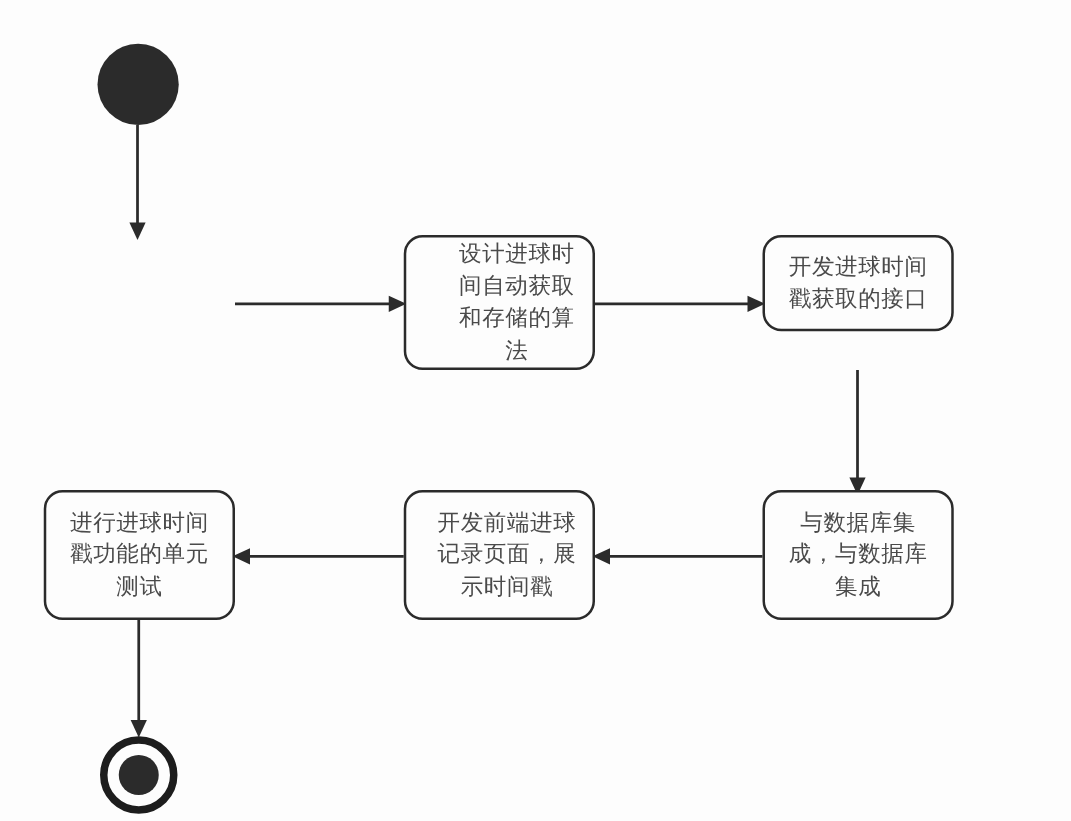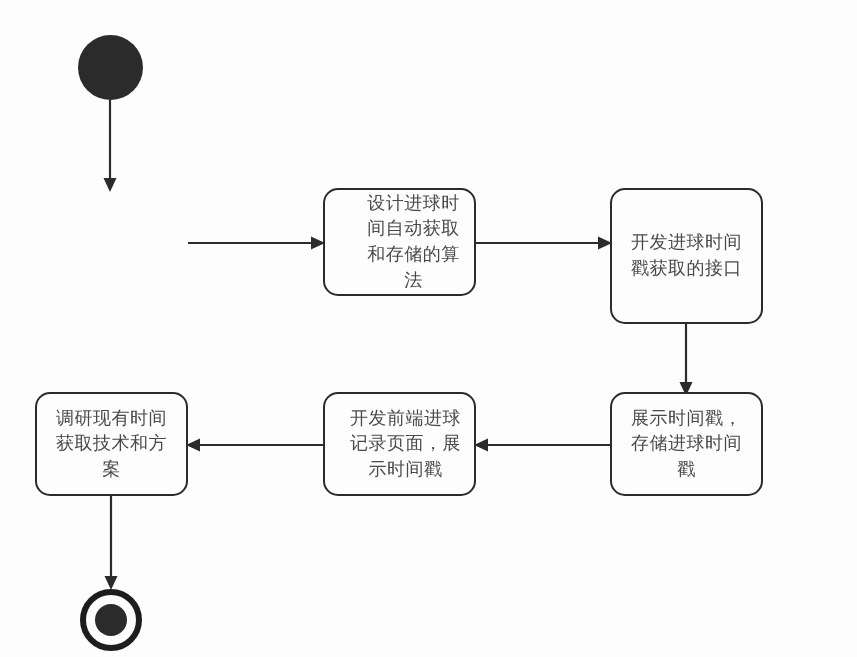--- a/index.html
+++ b/index.html
@@ -115,33 +115,33 @@
     </g>
   </svg>
 
   <div class="terminal start" style="left:78px; top:35px; width:65px; height:65px;"></div>
 
 
   <div class="node-box" style="left:323px; top:188px; width:153px; height:108px;padding-left:38px;">
     <span class="node-label">设计进球时间自动获取和存储的算法</span>
   </div>
 
-  <div class="node-box" style="left:610px; top:188px; width:153px; height:136px;">
+  <div class="node-box" style="left:610px; top:188px; width:153px; height:77px;">
     <span class="node-label">开发进球时间戳获取的接口</span>
   </div>
 
   <div class="node-box" style="left:610px; top:392px; width:153px; height:104px;">
-    <span class="node-label">展示时间戳，存储进球时间戳</span>
+    <span class="node-label">与数据库集成，与数据库集成</span>
   </div>
 
   <div class="node-box" style="left:323px; top:392px; width:153px; height:104px;padding-left:22px;">
     <span class="node-label">开发前端进球记录页面，展示时间戳</span>
   </div>
 
   <div class="node-box" style="left:35px; top:392px; width:153px; height:104px;">
-    <span class="node-label">调研现有时间获取技术和方案</span>
+    <span class="node-label">进行进球时间戳功能的单元测试</span>
   </div>
 
   <div class="terminal end-outer" style="left:80px; top:589px; width:62px; height:62px;">
     <div class="terminal end-inner" style="position:absolute; left:9px; top:9px; width:32px; height:32px;"></div>
   </div>
 
 </div>
 
 </body></html>

